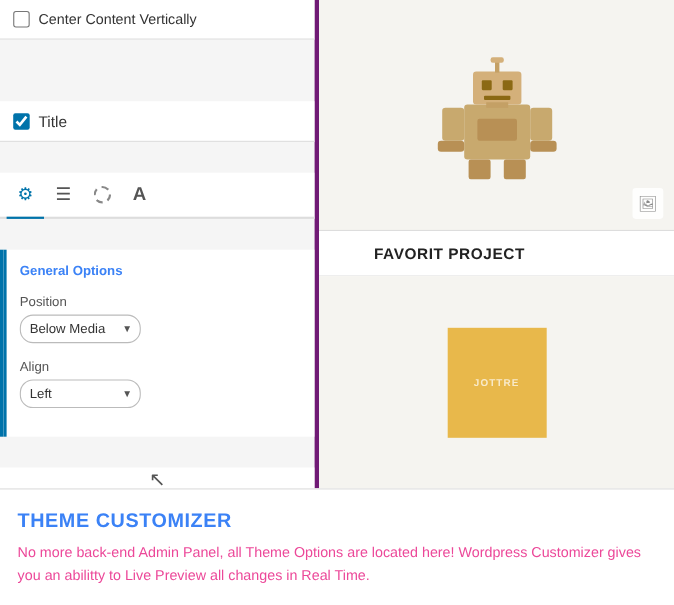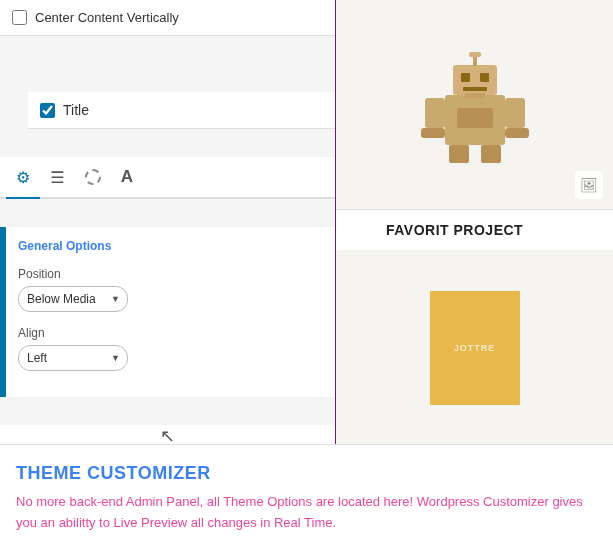--- a/index.html
+++ b/index.html
@@ -16,23 +16,23 @@
 
     .top-section {
       display: flex;
       flex-direction: row;
       flex: 1;
       min-height: 0;
     }
 
     
     .left-panel {
-      width: 336px;
+      width: 290px;
       background: #f5f5f5;
-      border-right: 1px solid #701a75;
+      border-right: 4px solid #701a75;
       display: flex;
       flex-direction: column;
       overflow: hidden;
       flex-shrink: 0;
       gap: 28px;
     }
 
     .checkbox-row {
       display: flex;
       align-items: center;
@@ -55,21 +55,20 @@
       height: 8px;
       background: #f1f1f1;
     }
 
     .title-row {
       display: flex;
       align-items: center;
       padding: 10px 12px;
       background: #fff;
       border-bottom: 1px solid #ddd;
-      margin-left: 28px;
     }
     .title-row input[type="checkbox"] {
       margin-right: 8px;
       width: 15px;
       height: 15px;
       accent-color: #0073aa;
     }
     .title-row label {
       font-size: 14px;
       color: #333;
@@ -219,21 +218,21 @@
     .preview-card2 {
       background: #f5f4f0;
       flex: 1;
       display: flex;
       align-items: center;
       justify-content: center;
       overflow: hidden;
     }
     .yellow-box {
       width: 90px;
-      height: 114px;
+      height: 100px;
       background: #e8b84b;
       display: flex;
       align-items: center;
       justify-content: center;
       font-size: 9px;
       color: rgba(255,255,255,0.7);
       letter-spacing: 1px;
       font-weight: bold;
     }
 

